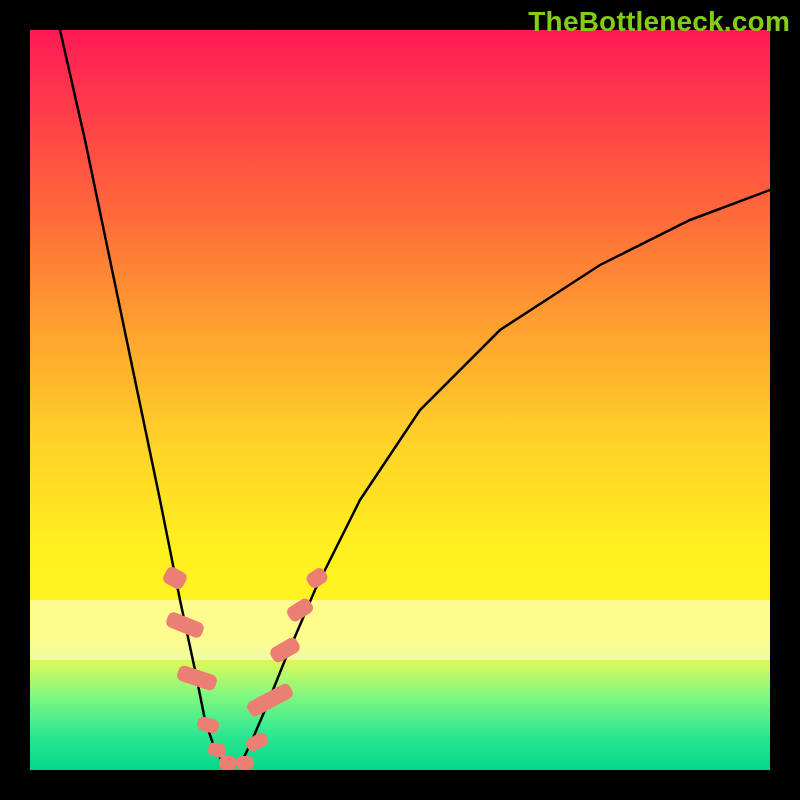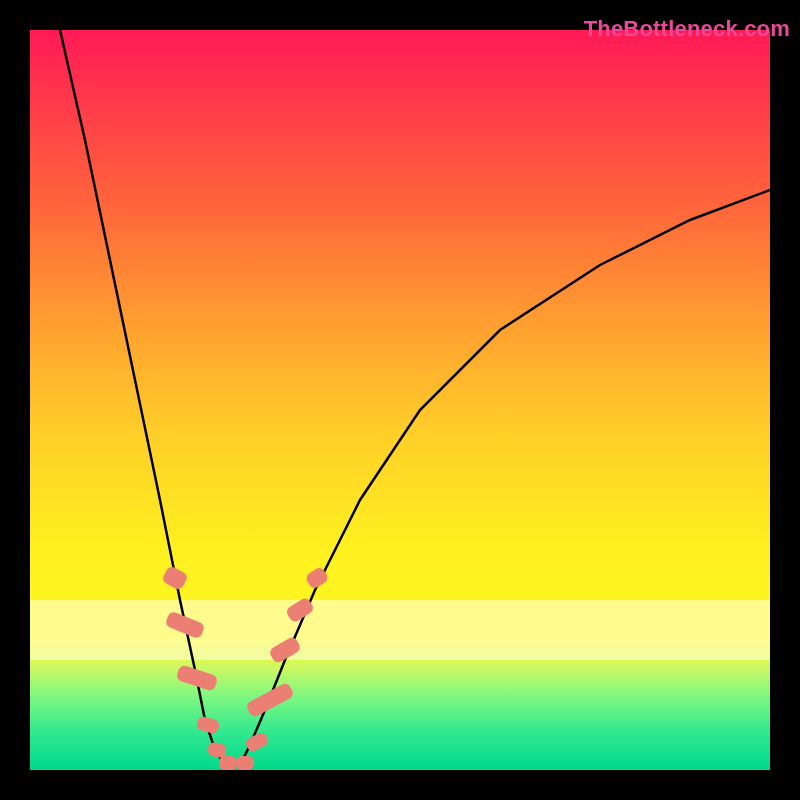--- a/index.html
+++ b/index.html
@@ -25,24 +25,24 @@
       #ffd028 55%,
       #fff020 70%,
       #fff820 82%,
       #d0f860 86%,
       #80f880 90%,
       #30e890 95%,
       #00d88a 100%);
   }
   .watermark {
     position: absolute;
-    top: 16px;
+    top: 6px;
     right: 10px;
-    color: #ec4899;
-    font-size: 22px;
+    color: #84cc16;
+    font-size: 28px;
     font-weight: 600;
     letter-spacing: 0.2px;
     z-index: 5;
   }
   svg.curves {
     position: absolute;
     left: 0;
     top: 0;
     width: 740px;
     height: 740px;

